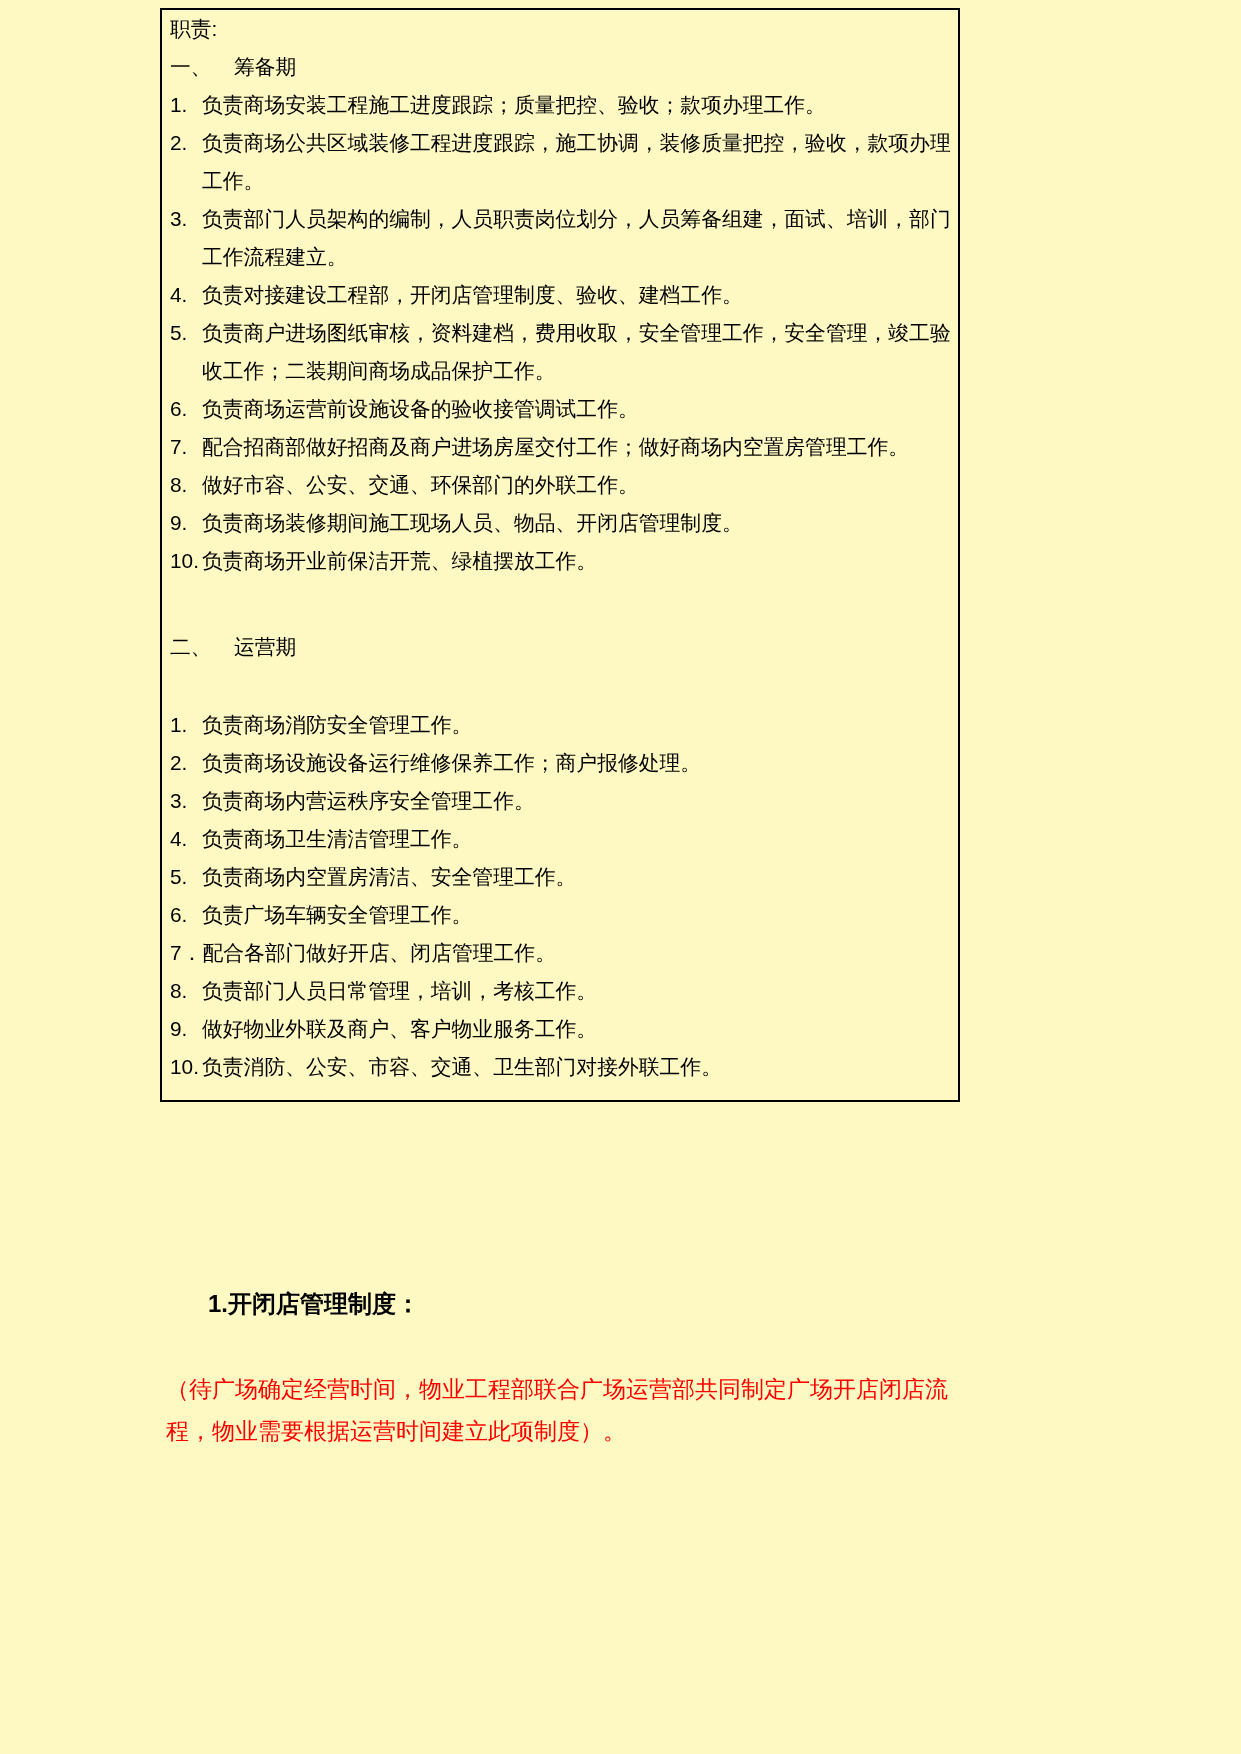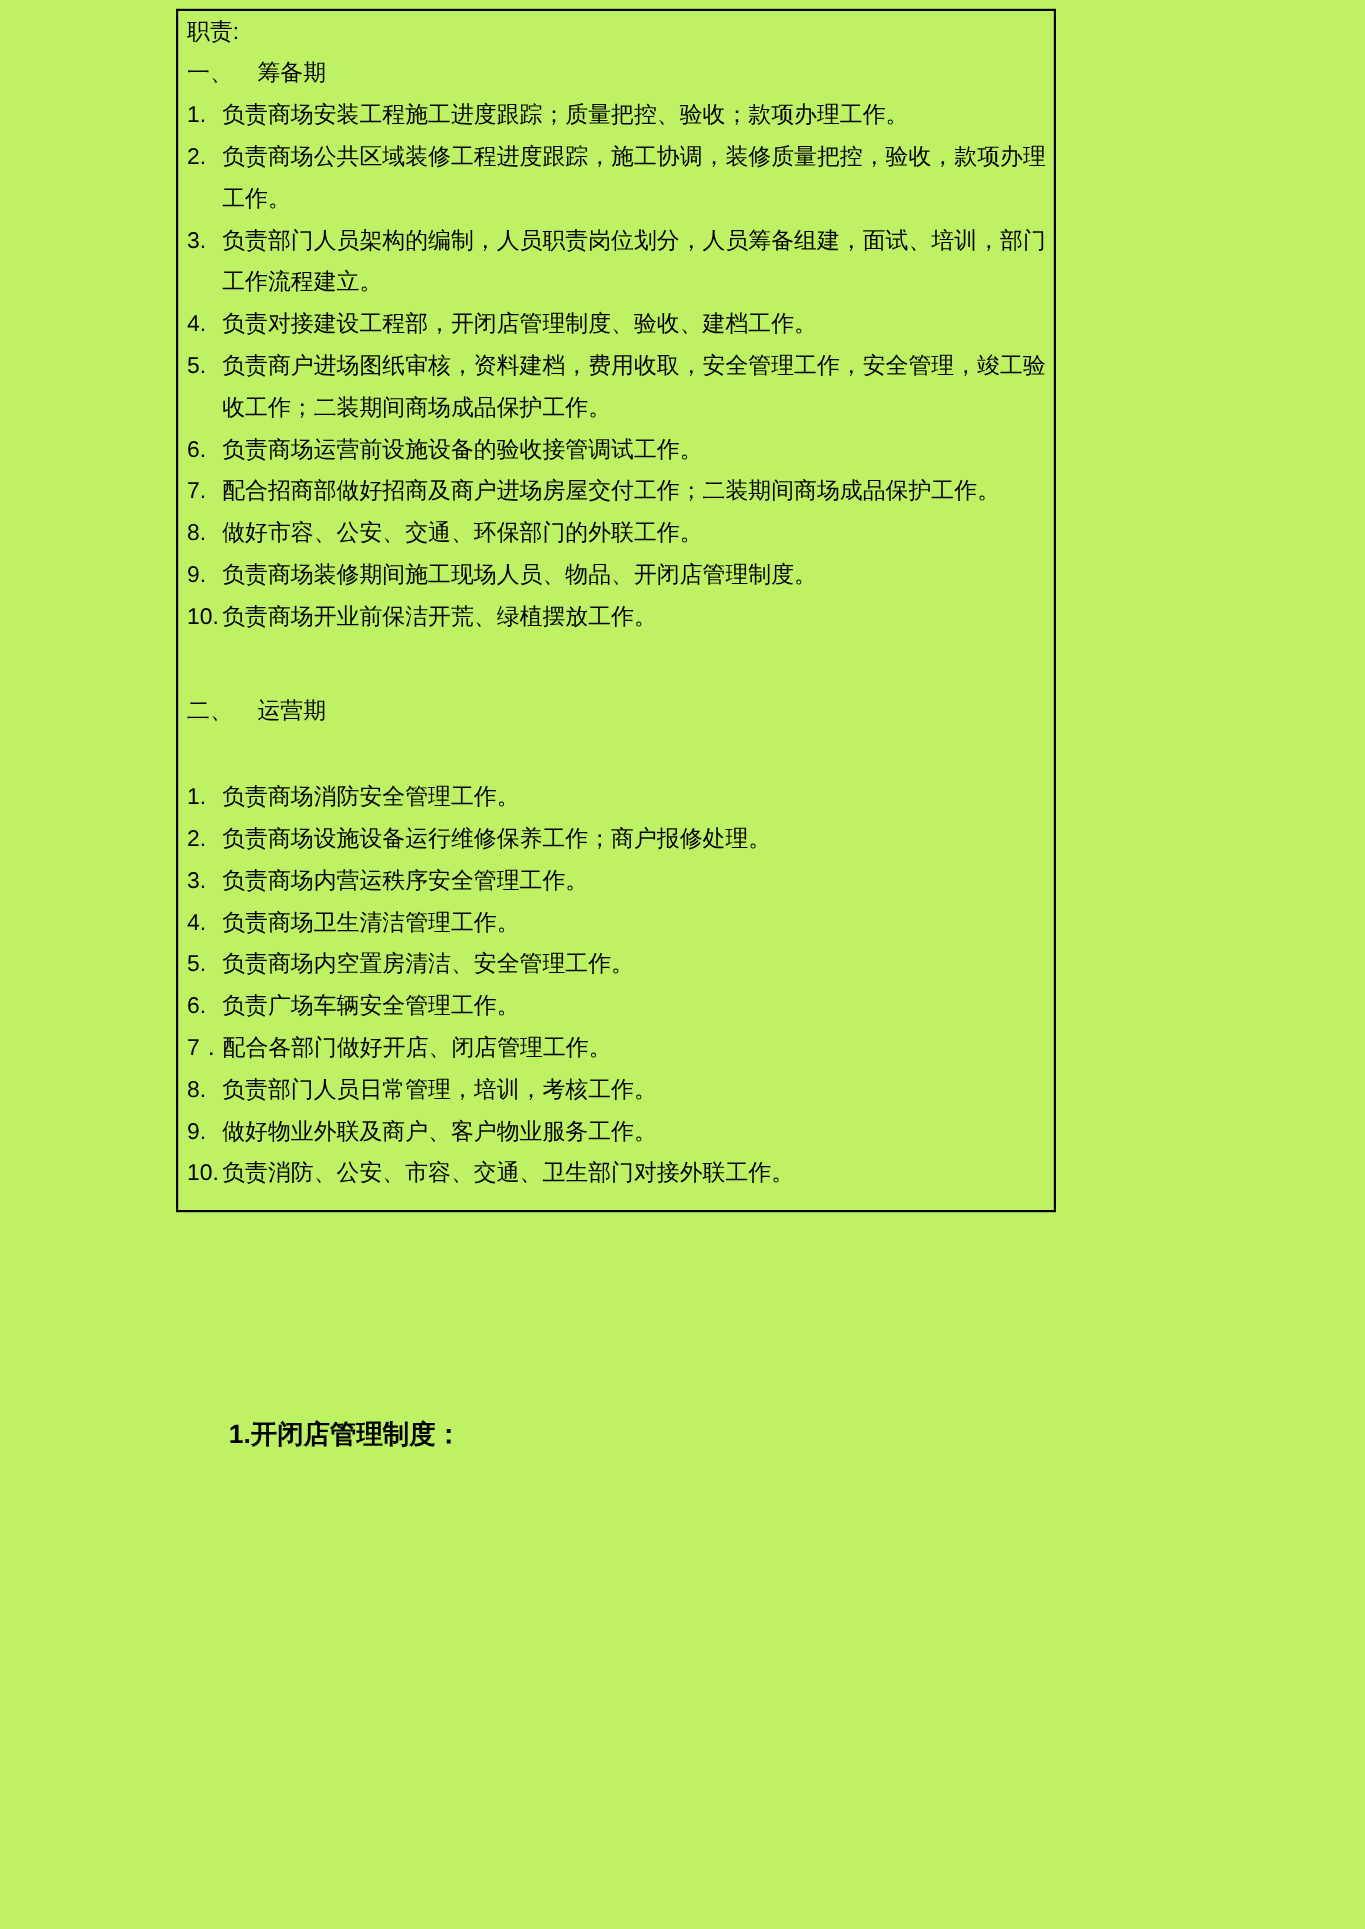--- a/index.html
+++ b/index.html
@@ -1,20 +1,20 @@
 <!DOCTYPE html>
 <html><head>
 <meta charset="utf-8">
 <style>
   html, body { margin: 0; padding: 0; background: #ffffff; }
   .page {
     position: relative;
     width: 1241px;
     height: 1754px;
-    background: #bef264;
+    background: #fef9c3;
     font-family: "Liberation Sans", "DejaVu Sans", sans-serif;
     color: #000000;
   }
   .duty-box {
     position: absolute;
     left: 160px;
     top: 8px;
     width: 800px;
     box-sizing: border-box;
     border: 2px solid #000000;
@@ -89,21 +89,21 @@
         <div class="list-item">
           <span class="num">5.</span>
           <span class="txt">负责商户进场图纸审核，资料建档，费用收取，安全管理工作，安全管理，竣工验收工作；二装期间商场成品保护工作。</span>
         </div>
         <div class="list-item">
           <span class="num">6.</span>
           <span class="txt">负责商场运营前设施设备的验收接管调试工作。</span>
         </div>
         <div class="list-item">
           <span class="num">7.</span>
-          <span class="txt">配合招商部做好招商及商户进场房屋交付工作；二装期间商场成品保护工作。</span>
+          <span class="txt">配合招商部做好招商及商户进场房屋交付工作；做好商场内空置房管理工作。</span>
         </div>
         <div class="list-item">
           <span class="num">8.</span>
           <span class="txt">做好市容、公安、交通、环保部门的外联工作。</span>
         </div>
         <div class="list-item">
           <span class="num">9.</span>
           <span class="txt">负责商场装修期间施工现场人员、物品、开闭店管理制度。</span>
         </div>
         <div class="list-item">
@@ -158,14 +158,15 @@
           <span class="num">10.</span>
           <span class="txt">负责消防、公安、市容、交通、卫生部门对接外联工作。</span>
         </div>
       </div>
 
   </div>
 
 
   <div class="heading-l2">1.开闭店管理制度：</div>
 
+  <div class="note-paragraph" style="color: rgb(255, 0, 0);">（待广场确定经营时间，物业工程部联合广场运营部共同制定广场开店闭店流程，物业需要根据运营时间建立此项制度）。</div>
 
 </div>
 
 </body></html>

